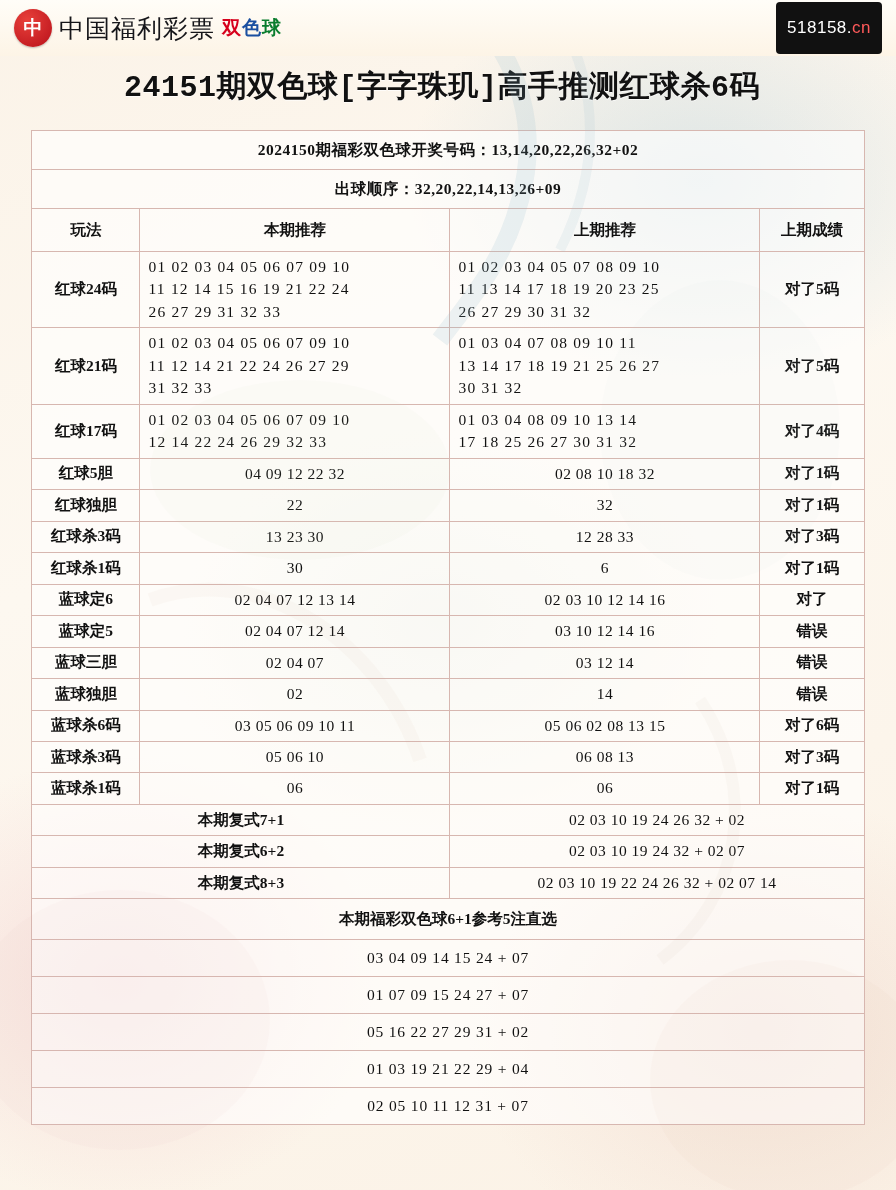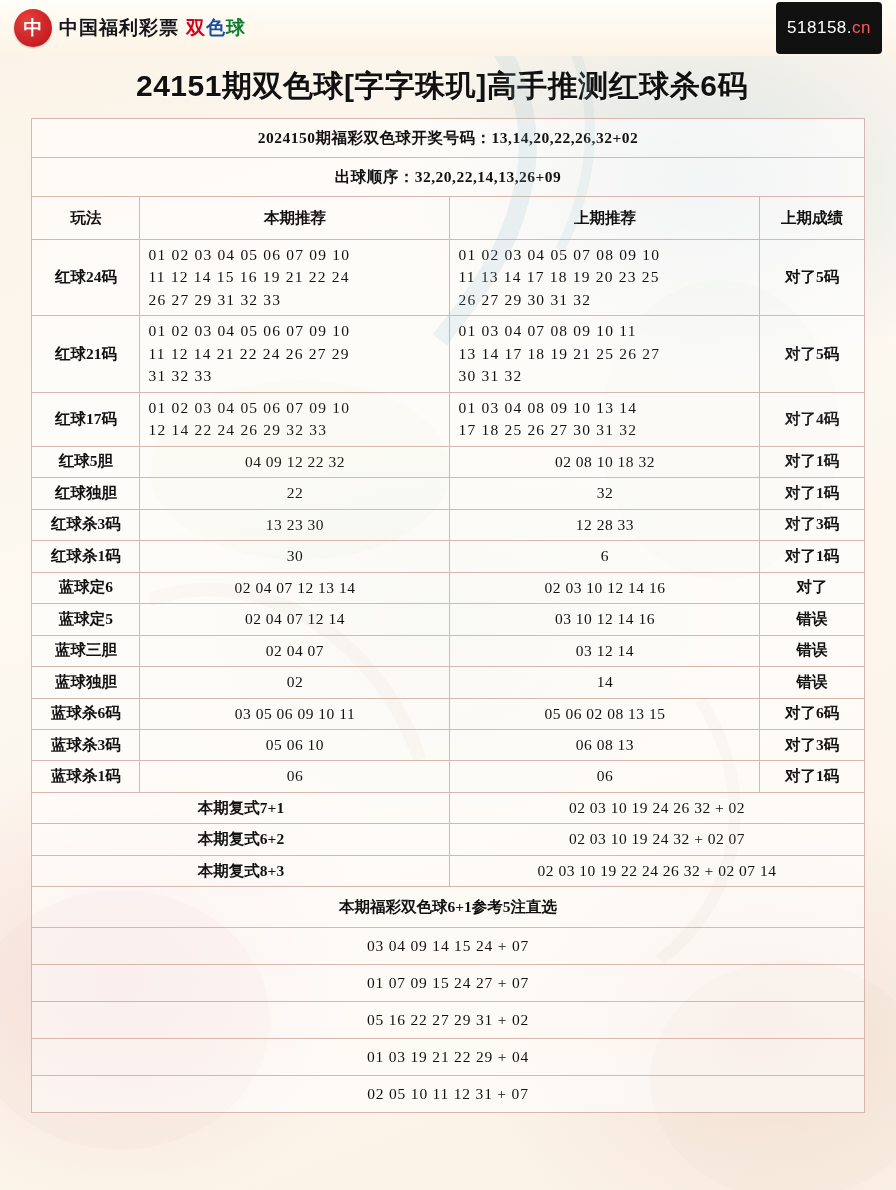--- a/index.html
+++ b/index.html
@@ -53,23 +53,23 @@
     display: flex; align-items: center; justify-content: center;
     box-shadow: 0 1px 2px rgba(0,0,0,0.25);
   }
   .logo-circle span {
     color: #fff;
     font-size: 19px;
     font-weight: bold;
     font-family: "Liberation Serif", serif;
   }
   .brand-cn {
-    font-size: 19px;
+    font-size: 25px;
     color: #16161a;
-    font-weight: bold;
+    font-weight: normal;
     letter-spacing: 1px;
     font-family: "Liberation Sans", sans-serif;
   }
   .brand-ssq {
     font-size: 19px;
     font-weight: bold;
     letter-spacing: 1px;
     font-family: "Liberation Sans", sans-serif;
   }
   .brand-ssq .c1 { color: #d6001c; }
@@ -86,26 +86,26 @@
     letter-spacing: 0.5px;
   }
   .site-tag .dom { color: #ff5a5a; }
   .title {
     text-align: center;
     font-size: 30px;
     font-weight: bold;
     color: #111;
     padding: 10px 12px 11px 0;
     letter-spacing: 0.5px;
-    font-family: Liberation Sans, sans-serif;
+    font-family: Liberation Mono, monospace;
     text-shadow: 0 1px 0 rgba(255,255,255,0.7);
   }
   table.main {
     width: 832px;
-    margin: 0 auto;
+    margin: 12px auto;
     border-collapse: collapse;
     background: rgba(255,255,255,0.62);
     border: 1px solid #c9a9a2;
     table-layout: fixed;
   }
   table.main td {
     border: 1px solid #d7b7b0;
     padding: 4px 6px;
     font-size: 15.5px;
     color: #111;

